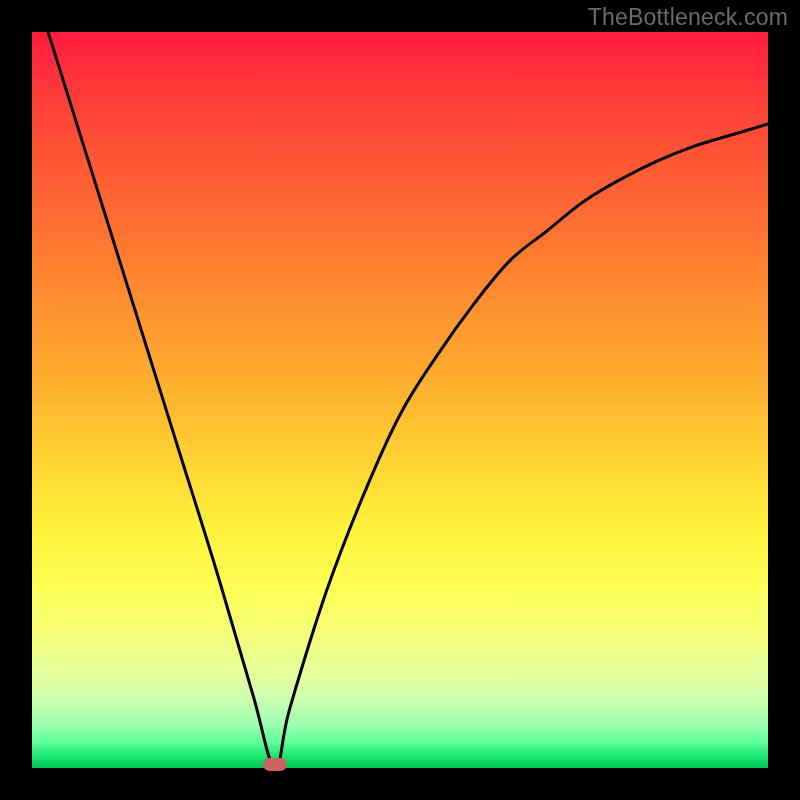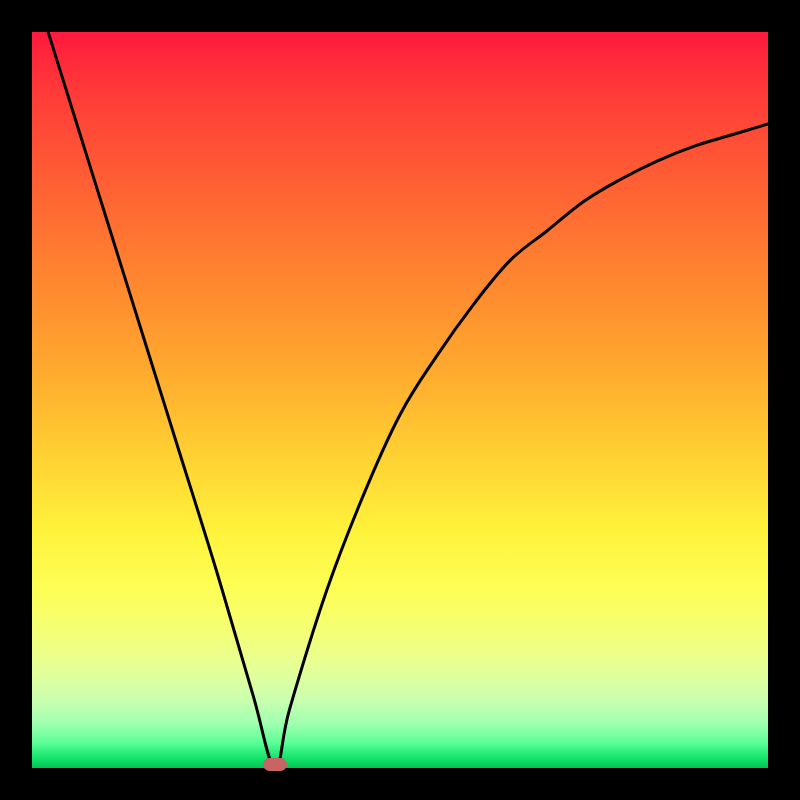--- a/index.html
+++ b/index.html
@@ -66,19 +66,20 @@
     width: 24px;
     height: 13px;
     border-radius: 7px;
     background: #c86464;
   }
 </style>
 </head>
 <body>
 
 <div class="frame">
+  <div class="watermark">TheBottleneck.com</div>
   <div class="plot-area">
     <svg class="curve" viewBox="0 0 736 736" preserveAspectRatio="none">
       <path id="curve-path" fill="none" stroke="#000000" stroke-width="3" stroke-linecap="round" stroke-linejoin="round" d="M 0,-51.520000000000095 C 6.6240000000000006,-30.323200000000078 23.552000000000003,23.846399999999996 36.800000000000004,66.24000000000001 C 50.048,108.63360000000003 60.35200000000001,141.6064 73.60000000000001,184 C 86.84800000000001,226.3936 97.15199999999999,259.36640000000006 110.39999999999999,301.76000000000005 C 123.648,344.15360000000004 133.95200000000003,377.1264 147.20000000000002,419.52 C 160.448,461.9136 170.752,493.5616 184,537.28 C 197.248,580.9984 210.20159999999998,626.6304 220.79999999999998,662.4 C 231.39839999999998,698.1696 236.25600000000003,733.3504 242.88000000000002,736 C 249.50400000000002,738.6496 248.32639999999998,708.9152 257.59999999999997,677.12 C 266.87359999999995,645.3248 281.15200000000004,597.7792000000001 294.40000000000003,559.36 C 307.648,520.9408 317.952,495.47520000000003 331.2,463.68 C 344.448,431.8848 354.752,407.8912 368,382.72 C 381.248,357.5488 391.552,343.712 404.8,323.84 C 418.048,303.96799999999996 428.352,289.5424 441.59999999999997,272.32 C 454.84799999999996,255.0976 465.15200000000004,241.40800000000002 478.40000000000003,228.16000000000003 C 491.648,214.91200000000003 501.95199999999994,209.31840000000003 515.1999999999999,198.72000000000003 C 528.448,188.12160000000003 538.752,178.5536 552,169.27999999999997 C 565.248,160.00639999999996 575.552,154.48639999999992 588.8000000000001,147.19999999999993 C 602.0480000000001,139.91359999999995 612.3520000000001,134.76160000000004 625.6,128.80000000000007 C 638.848,122.83840000000009 649.152,118.71680000000006 662.4,114.08000000000004 C 675.6479999999999,109.44320000000002 685.9519999999999,107.01439999999997 699.1999999999999,103.03999999999996 C 712.448,99.06559999999996 729.376,93.98719999999999 736,92"></path>
     </svg>
     <div id="marker" class="marker" style="left: 230.88px; top: 726px; background: rgb(200, 100, 100);"></div>
   </div>
 </div>
 
 </body></html>

